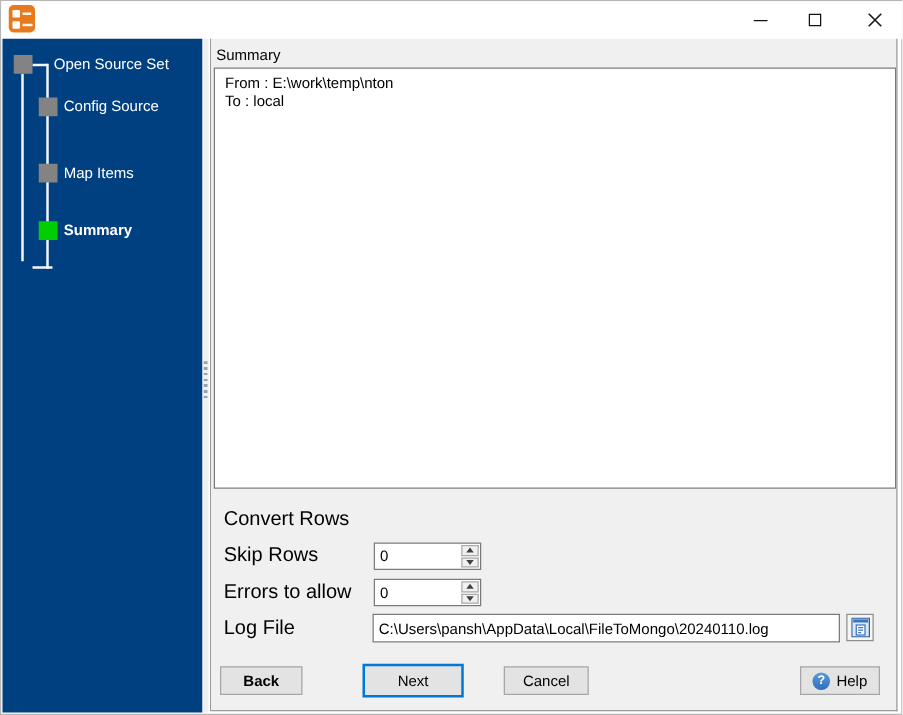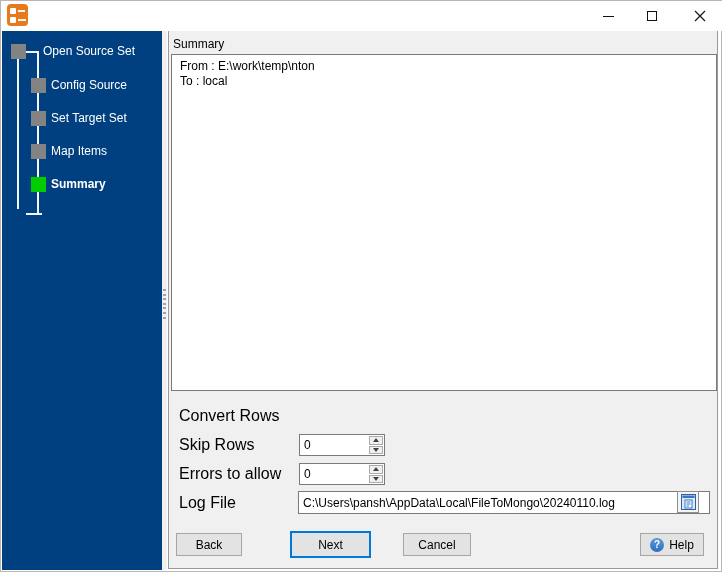--- a/index.html
+++ b/index.html
@@ -55,32 +55,32 @@
   .spin{position:absolute;width:86px;height:22px;background:#ffffff;border:1px solid #7a7a7a;
         box-sizing:border-box;display:flex;}
   .spin-val{flex:1;min-width:0;border:0;outline:0;padding:0 0 0 4px;
             font:12px "Liberation Sans",sans-serif;background:transparent;}
   .spin-btns{width:16px;display:flex;flex-direction:column;gap:1px;padding:1px;box-sizing:border-box;}
   .spin-btn{flex:1;background:#f0f0f0;border:1px solid #ababab;box-sizing:border-box;
             display:flex;align-items:center;justify-content:center;cursor:default;}
   .tri-up{width:0;height:0;border-left:3px solid transparent;border-right:3px solid transparent;border-bottom:4px solid #404040;}
   .tri-down{width:0;height:0;border-left:3px solid transparent;border-right:3px solid transparent;border-top:4px solid #404040;}
 
-  .loginput{position:absolute;left:297px;top:490px;width:412px;height:23px;box-sizing:border-box;
+  .loginput{position:absolute;left:297px;top:490px;width:374px;height:23px;box-sizing:border-box;
             border:1px solid #7a7a7a;background:#fff;padding:0 4px;
             font:12px "Liberation Sans",sans-serif;outline:0;}
   .logbtn{position:absolute;left:676px;top:490px;width:22px;height:22px;background:#f5f5f5;
           border:1px solid #8e8e8e;box-sizing:border-box;display:flex;align-items:center;
           justify-content:center;cursor:default;}
 
   
   .btn{position:absolute;top:532px;height:23px;background:#e3e3e3;border:1px solid #a6a6a6;
        box-sizing:border-box;display:flex;align-items:center;justify-content:center;
        font-size:12px;cursor:default;}
-  .btn-back{left:175px;width:66px;}
+  .btn-back{left:175px;width:66px;font-weight:bold;}
   .btn-next{left:289px;width:81px;top:530px;height:27px;border:2px solid #0078d7;background:#e3e3e3;}
   .btn-cancel{left:402px;width:68px;align-items:center;}
   .btn-help{left:639px;width:64px;gap:5px;}
   .help-ico{width:14px;height:14px;border-radius:50%;background:linear-gradient(#5b9bd5,#2e6fbf);
             color:#fff;font-size:10px;font-weight:bold;line-height:14px;text-align:center;
             display:inline-block;}
 </style>
 </head>
 <body>
 
@@ -113,25 +113,21 @@
   <div class="wline hl-bot"></div>
 
   <div class="step" style="top:77px">
     <span class="sq" style="left:30px;top:0"></span>
     <span class="stl" style="left:50px">Config Source</span>
   </div>
   <div class="step" style="top:43px">
     <span class="sq" style="left:10px;top:0"></span>
     <span class="stl" style="left:42px">Open Source Set</span>
   </div>
-  <div class="step" style="top:110px">
-    <span class="sq" style="left:30px;top:0"></span>
-    <span class="stl" style="left:50px">Set Target Set</span>
-  </div>
-  <div class="step" style="top:143px">
+  <div class="step" style="top:130px">
     <span class="sq" style="left:30px;top:0"></span>
     <span class="stl" style="left:50px">Map Items</span>
   </div>
   <div class="step" style="top:176px">
     <span class="sq green" style="left:30px;top:0"></span>
     <span class="stl bold" style="left:50px">Summary</span>
   </div>
 
   <div class="splitter">
     <div class="grip"></div>

